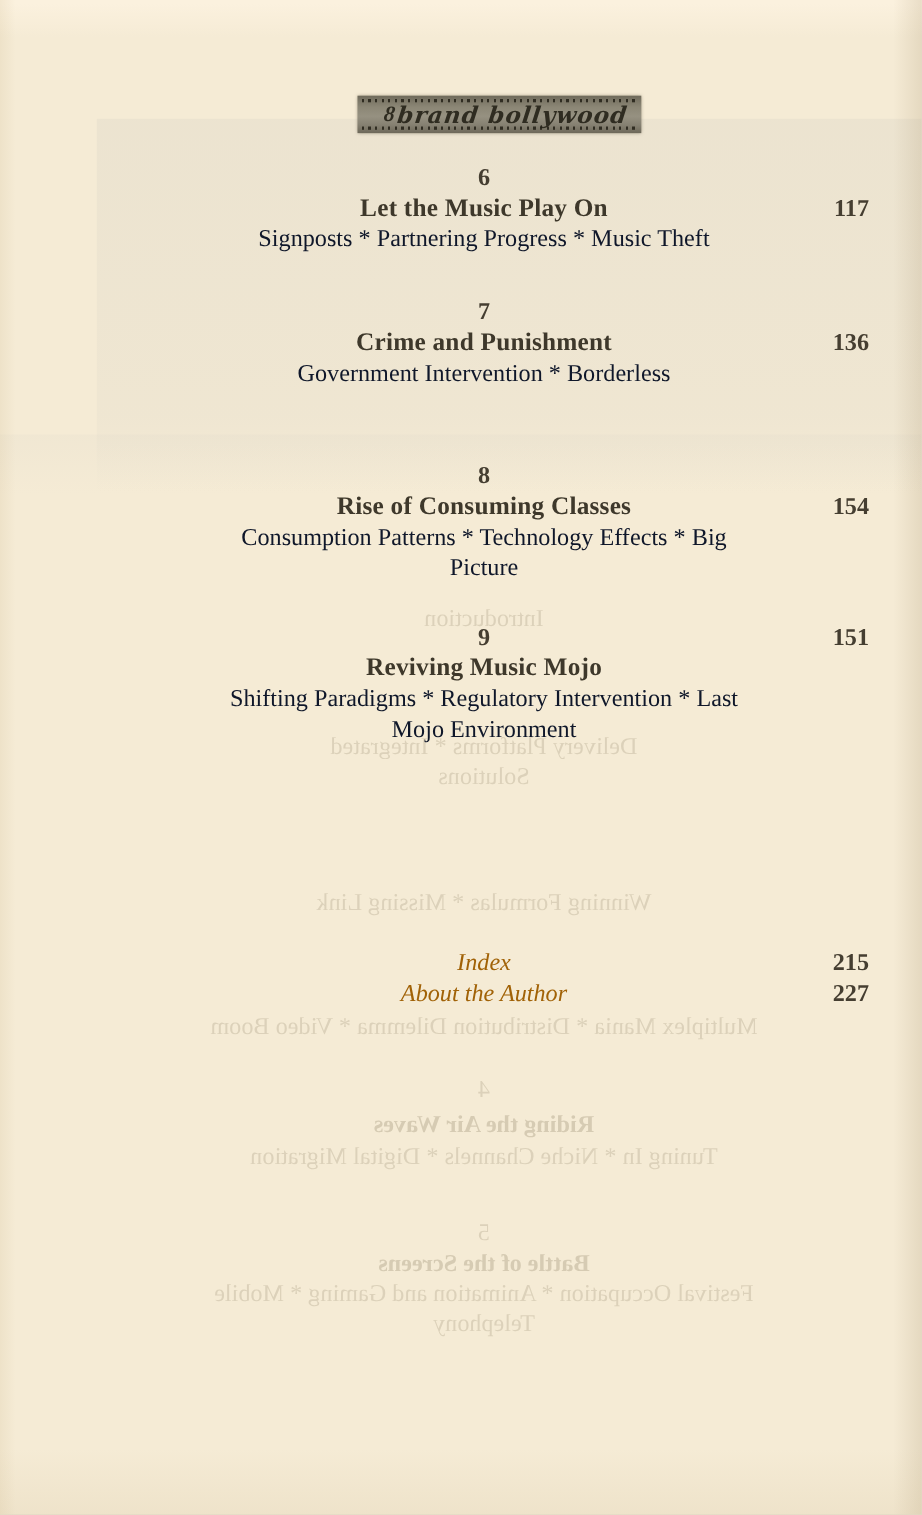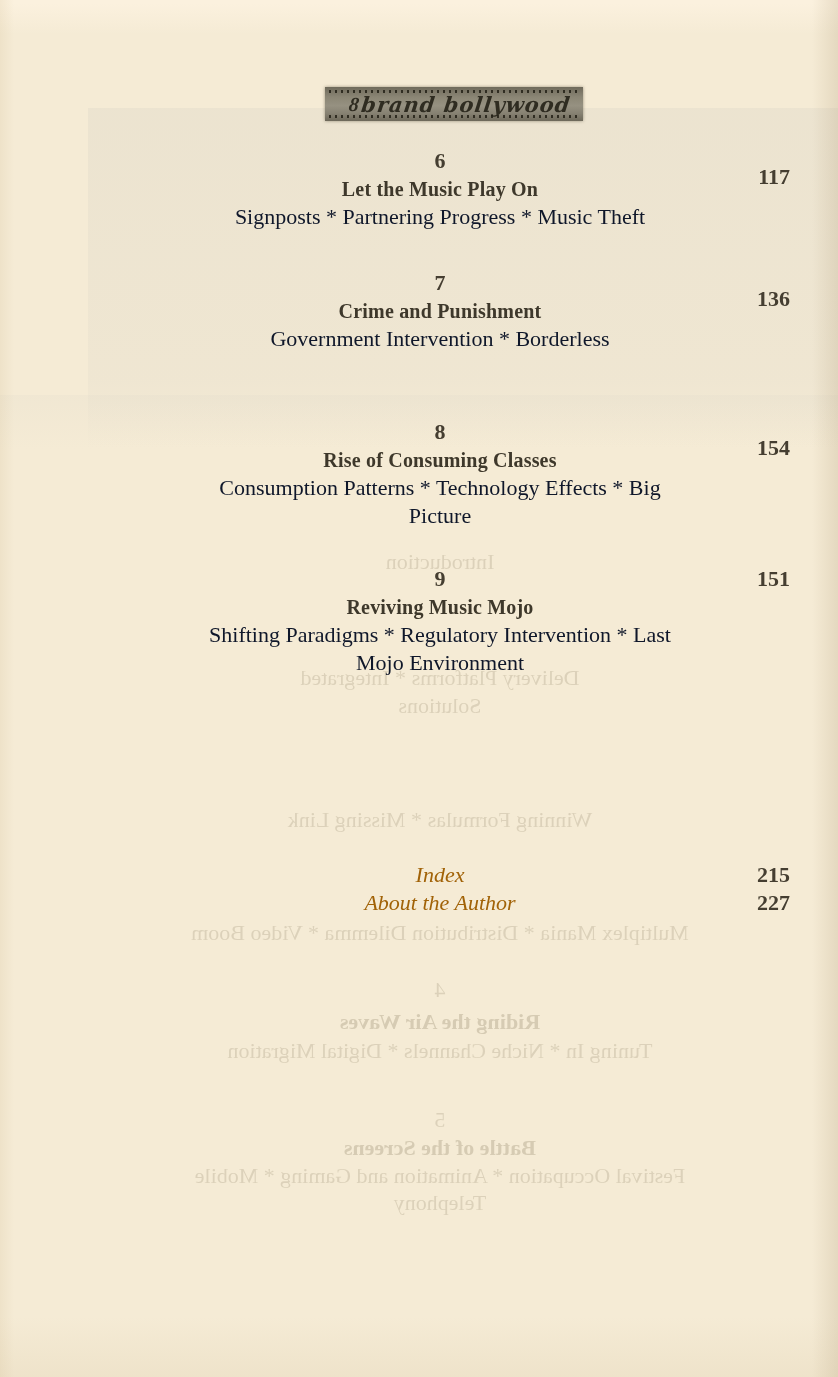--- a/index.html
+++ b/index.html
@@ -50,28 +50,28 @@
     font-style:italic; font-weight:bold; font-size:21px;
     letter-spacing:1px; color:#2f2c21; transform:skewX(-7deg);
   }
 
   
   .entry, .backmatter {
     position:absolute; left:90px; width:700px;
     text-align:center; line-height:28px; font-size:22px;
   }
   .chap-num  { font-weight:bold; color:#453e31; }
-  .chap-title{ font-weight:bold; font-size:20px; color:#3e382b; letter-spacing:0.2px; }
+  .chap-title{ font-weight:bold; font-size:23px; color:#3e382b; letter-spacing:0.2px; }
   .chap-sub  { color:#0f172a; }
   .pagenum {
     position:absolute; right:0; width:70px; text-align:right;
     font-weight:bold; color:#453e31;
   }
   .pg-line1 { top:0; }
-  .pg-line2 { top:16px; }
+  .pg-line2 { top:28px; }
   .bm-row { position:relative; height:28px; }
   .bm-title { font-style:italic; color:#a16207;font-family:Liberation Serif, serif; }
 
   
   .ghost {
     position:absolute; left:90px; width:700px; text-align:center;
     transform:scaleX(-1);
     font-size:22px; line-height:28px;
     color:#968a6e; opacity:0.26; filter:blur(0.7px);
     pointer-events:none;

